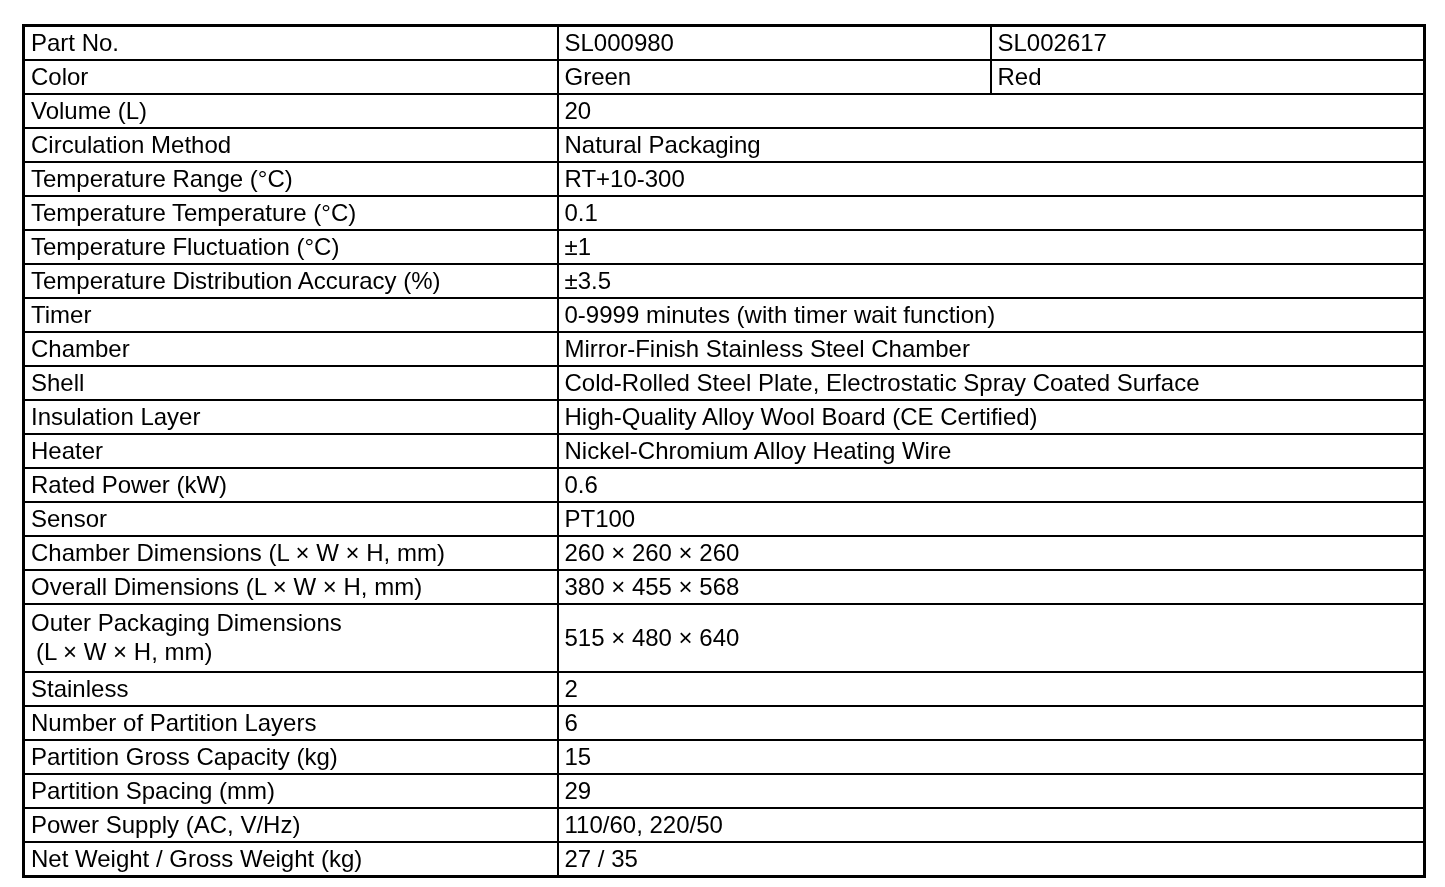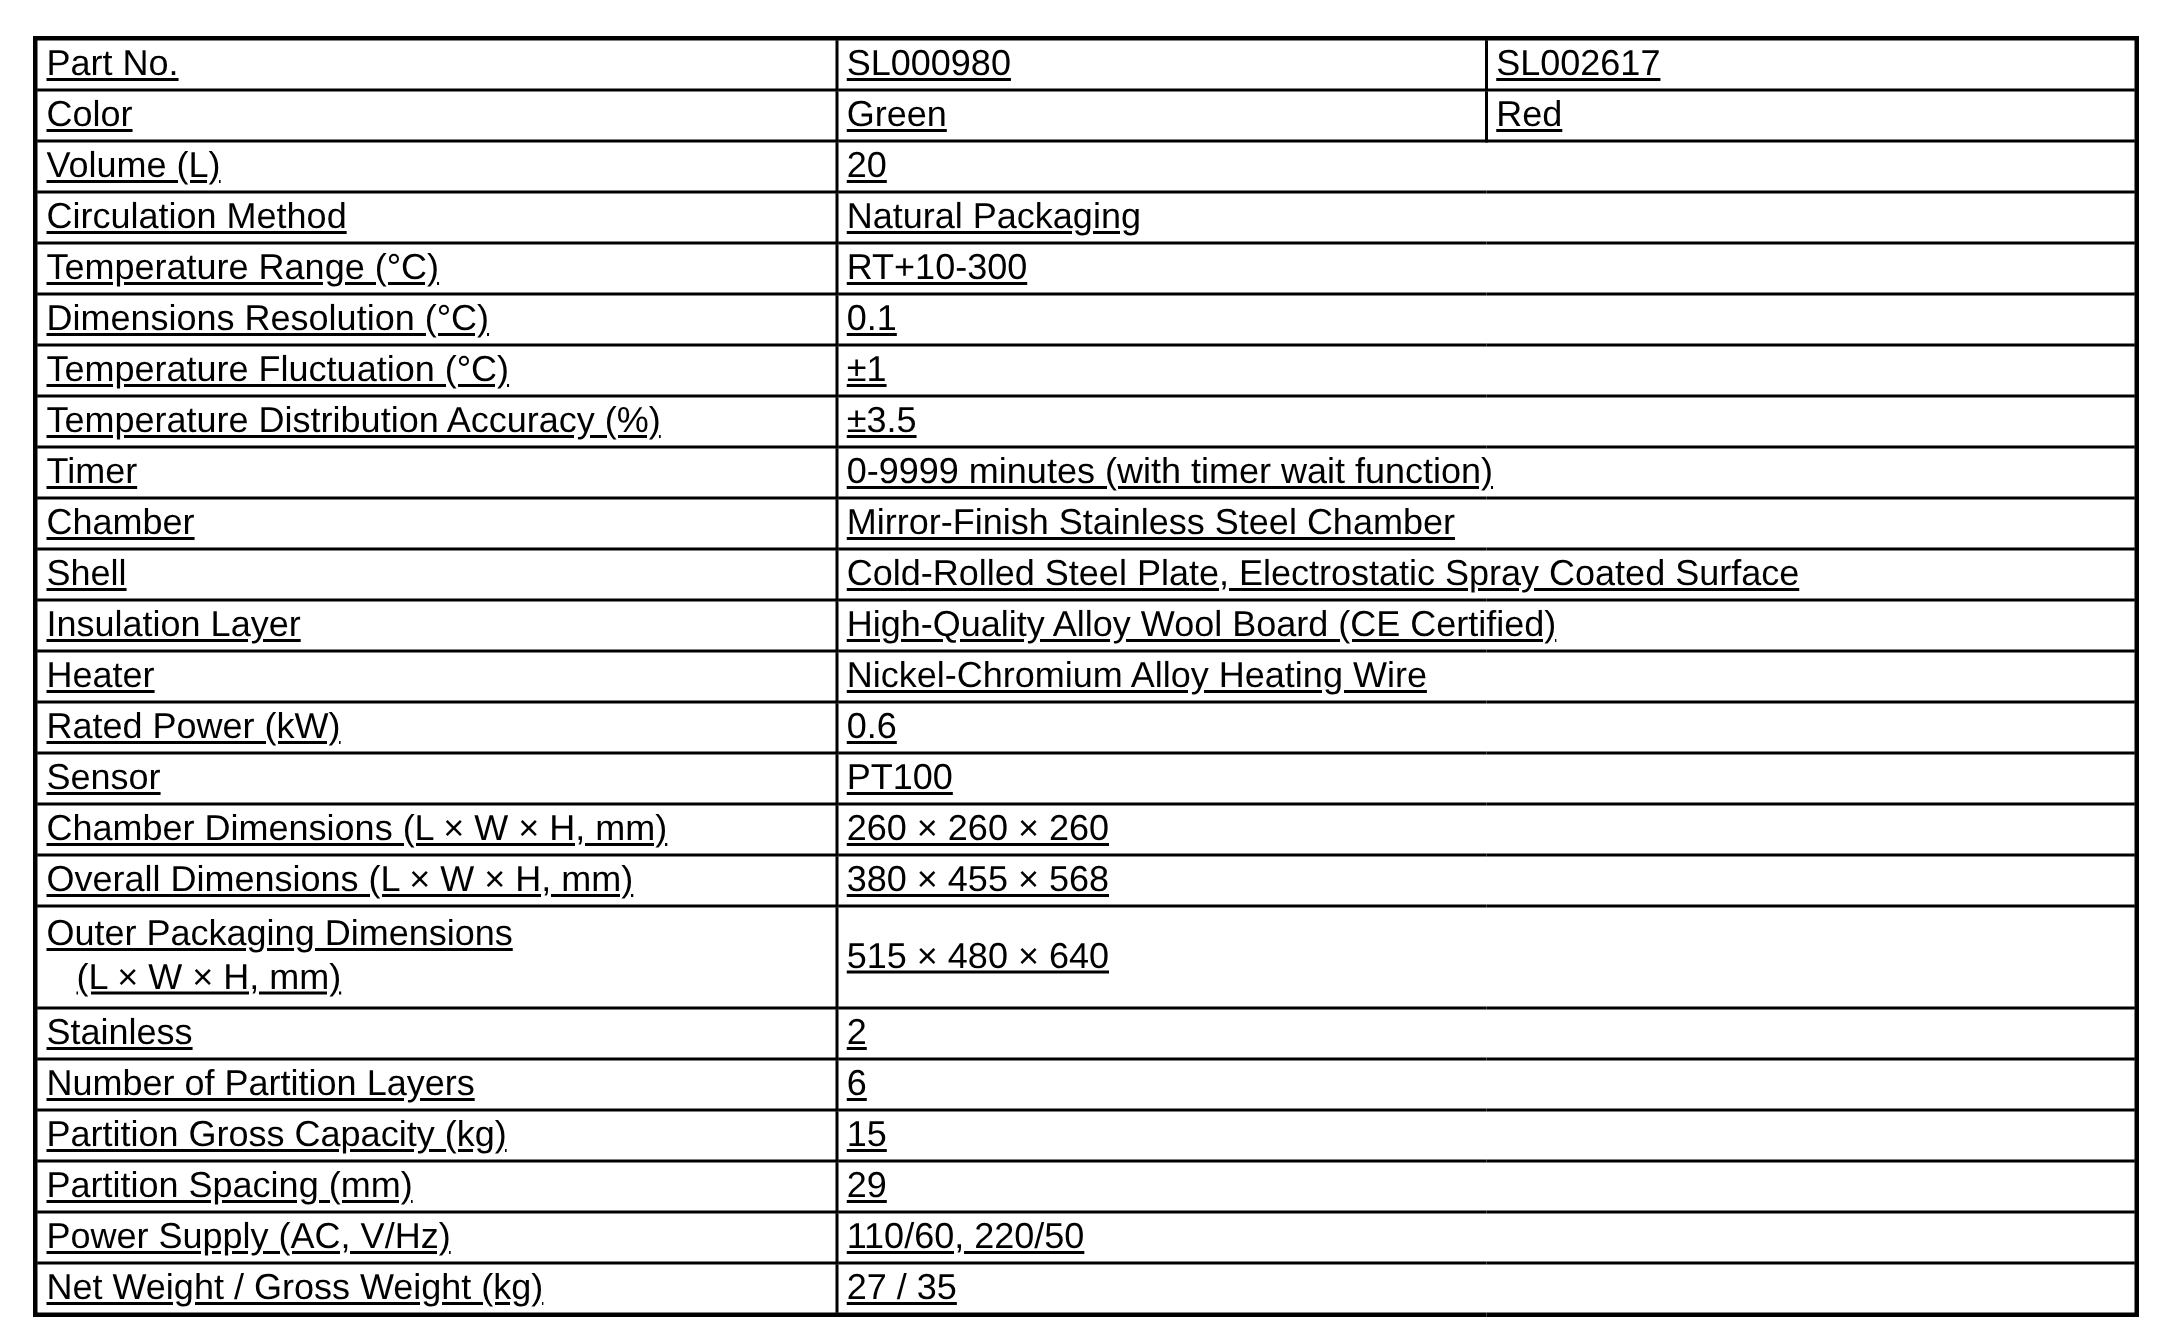--- a/index.html
+++ b/index.html
@@ -30,26 +30,25 @@
   td {
     border: 2px solid #000000;
     font-size: 24px;
     color: #000000;
     height: 32px;
     padding: 0 6px;
     line-height: 1.2;
     vertical-align: middle;
     overflow: hidden;
     white-space: nowrap;
-    text-decoration: underline;
   }
   td.label { text-align: left; }
   td.val   { }
   tr.tall td { height: 66px; }
-  .label-line2 { padding-left: 5px; margin-left: 15px; }
+  .label-line2 { padding-left: 5px; }
 </style>
 </head>
 <body>
 
 <div class="page">
   <table class="spec-table">
     <colgroup>
       <col class="c1">
       <col class="c2">
       <col class="c3">
@@ -77,21 +76,21 @@
         <td class="label">Circulation Method</td>
         <td class="val" colspan="2">Natural Packaging</td>
       </tr>
 
       <tr>
         <td class="label">Temperature Range (°C)</td>
         <td class="val" colspan="2">RT+10-300</td>
       </tr>
 
       <tr>
-        <td class="label">Dimensions Resolution (°C)</td>
+        <td class="label">Temperature Temperature (°C)</td>
         <td class="val" colspan="2">0.1</td>
       </tr>
 
       <tr>
         <td class="label">Temperature Fluctuation (°C)</td>
         <td class="val" colspan="2">±1</td>
       </tr>
 
       <tr>
         <td class="label">Temperature Distribution Accuracy (%)</td>

